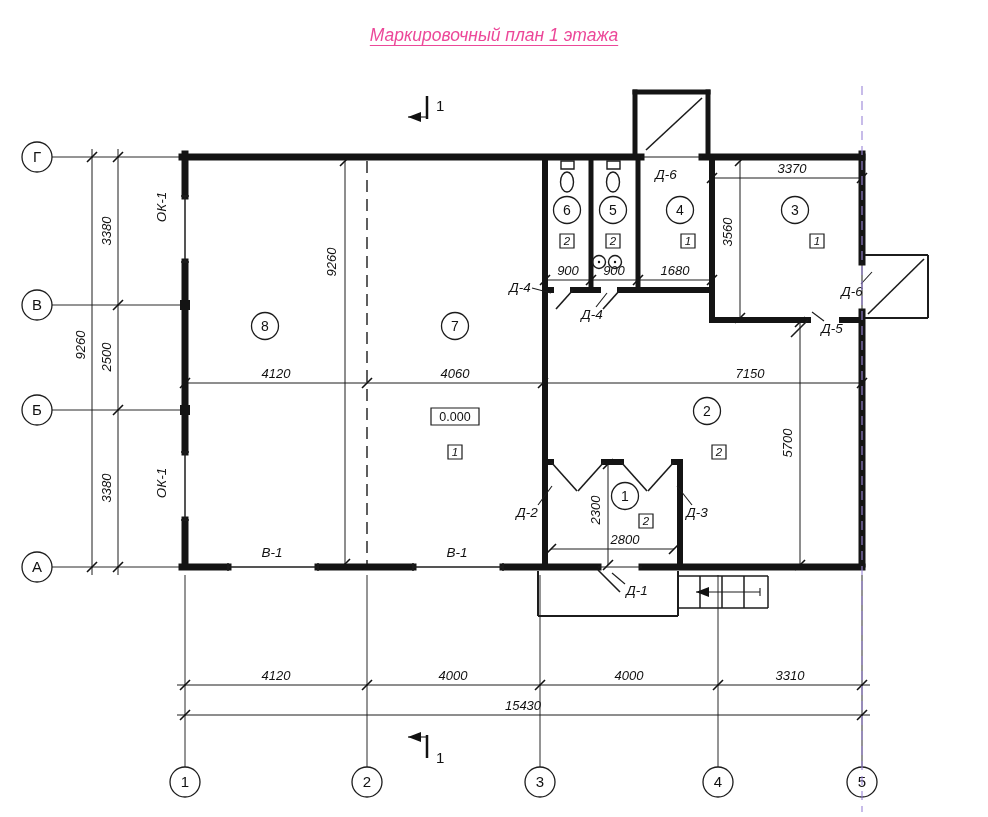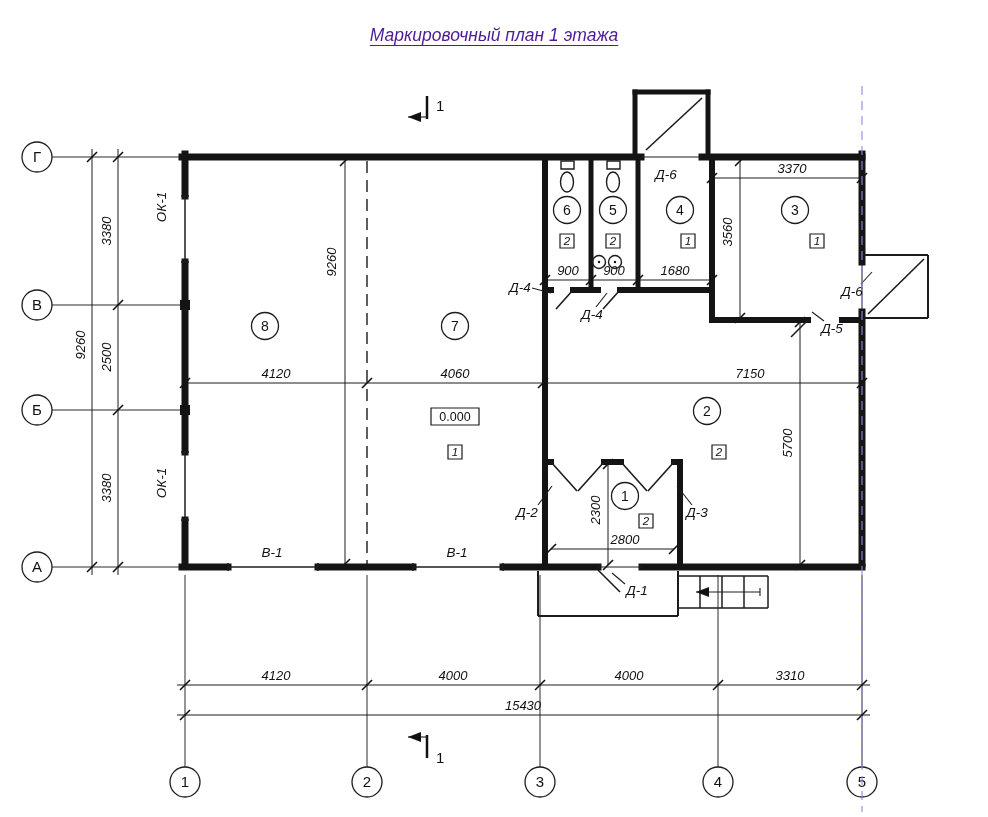--- a/index.html
+++ b/index.html
@@ -1,19 +1,19 @@
 <!DOCTYPE html>
 <html><head>
 <meta charset="utf-8">
 <style>
   html,body{margin:0;padding:0;background:#fff;}
   .canvas{position:relative;width:988px;height:817px;background:#ffffff;overflow:hidden;
           font-family:"Liberation Sans",sans-serif;}
   .title{position:absolute;top:25px;left:0;right:0;text-align:center;
-         font:italic 17.5px "Liberation Sans",sans-serif;color:#4c1d95;}
+         font:italic 17.5px "Liberation Sans",sans-serif;color:#ec4899;}
   .title span{text-decoration:underline;text-underline-offset:4px;}
   svg{position:absolute;inset:0;}
   svg line, svg path, svg rect, svg circle, svg ellipse{vector-effect:non-scaling-stroke;}
   .thin{stroke:#2a2a2a;stroke-width:1;fill:none;}
   .dimln{stroke:#1c1c1c;stroke-width:1;fill:none;}
   .tick{stroke:#111;stroke-width:1.6;}
   .wallx{stroke:#141414;stroke-width:7;stroke-linecap:square;fill:none;}
   .walli{stroke:#141414;stroke-width:6;stroke-linecap:square;fill:none;}
   .wallp{stroke:#141414;stroke-width:5;stroke-linecap:square;fill:none;}
   .lite{stroke:#1c1c1c;stroke-width:2;fill:none;}

